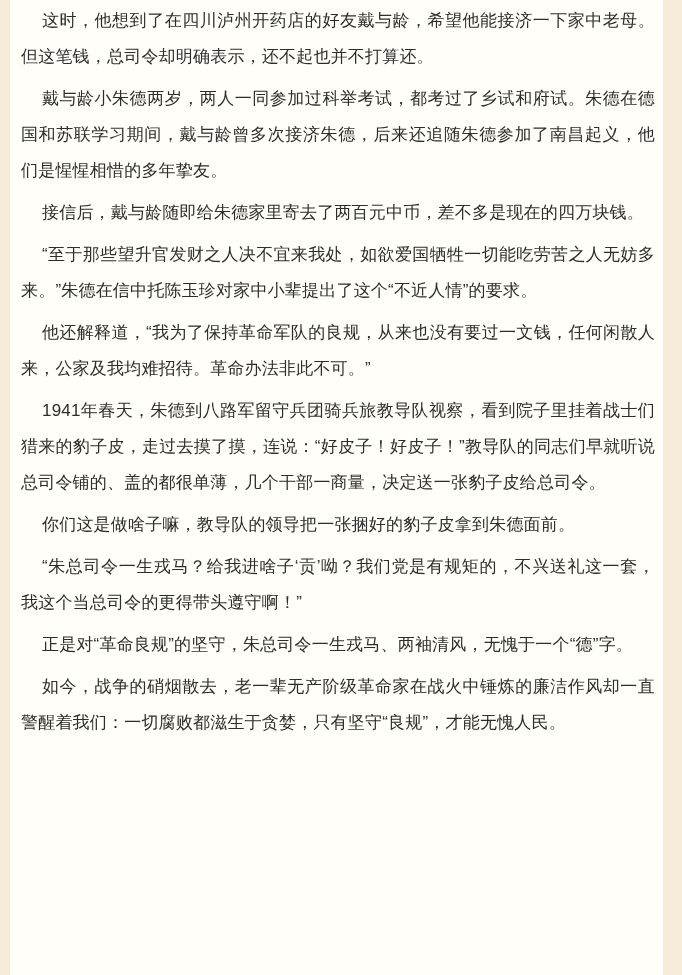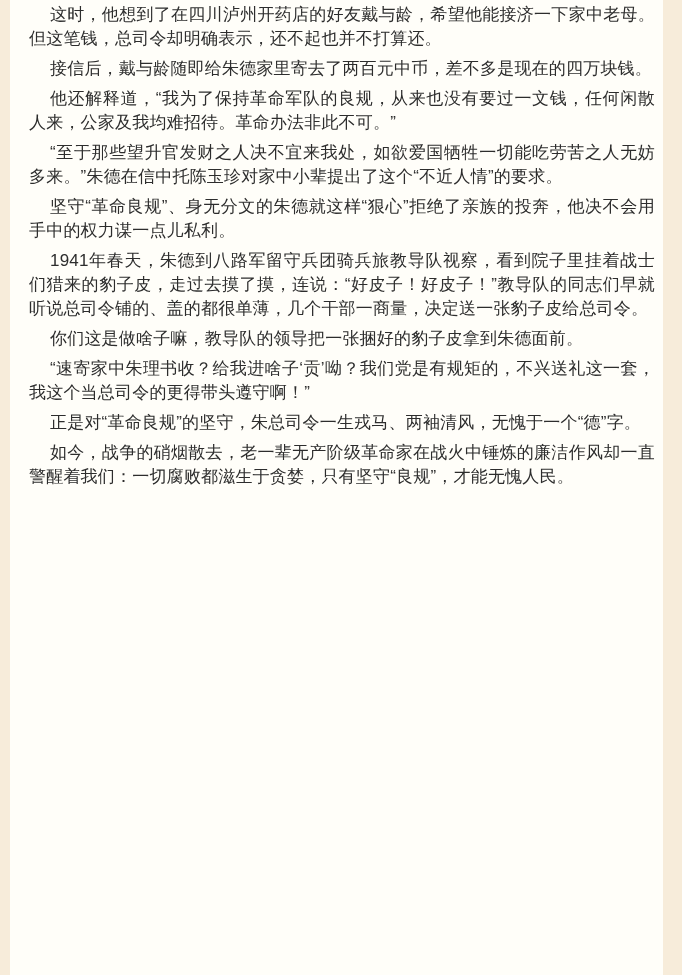--- a/index.html
+++ b/index.html
@@ -23,39 +23,39 @@
     top: 0;
     left: 10px;
     width: 653px;
     height: 975px;
     box-sizing: border-box;
     background: #fffef9;
     padding: 3px 8px 6px 3px;
     overflow: hidden;
   }
   .content p {
-    margin: 0 0 6px 16px;
+    margin: 0 0 6px 8px;
     font-size: 17px;
-    line-height: 24px;
+    line-height: 36px;
     color: #2d2d2d;
     text-align: justify;
     text-indent: 21px;
     letter-spacing: 0.2px;
     word-break: break-all;
   }
 </style>
 </head>
 <body style="background: rgb(247, 236, 218);">
 
 <div class="page">
   <div class="content" style="background: rgb(255, 254, 249); color: rgb(45, 45, 45);">
       <p>这时，他想到了在四川泸州开药店的好友戴与龄，希望他能接济一下家中老母。但这笔钱，总司令却明确表示，还不起也并不打算还。</p>
+      <p>戴与龄小朱德两岁，两人一同参加过科举考试，都考过了乡试和府试。朱德在德国和苏联学习期间，戴与龄曾多次接济朱德，后来还追随朱德参加了南昌起义，他们是惺惺相惜的多年挚友。</p>
       <p>接信后，戴与龄随即给朱德家里寄去了两百元中币，差不多是现在的四万块钱。</p>
+      <p>“至于那些望升官发财之人决不宜来我处，如欲爱国牺牲一切能吃劳苦之人无妨多来。”朱德在信中托陈玉珍对家中小辈提出了这个“不近人情”的要求。</p>
       <p>他还解释道，“我为了保持革命军队的良规，从来也没有要过一文钱，任何闲散人来，公家及我均难招待。革命办法非此不可。”</p>
-      <p>“至于那些望升官发财之人决不宜来我处，如欲爱国牺牲一切能吃劳苦之人无妨多来。”朱德在信中托陈玉珍对家中小辈提出了这个“不近人情”的要求。</p>
-      <p>坚守“革命良规”、身无分文的朱德就这样“狠心”拒绝了亲族的投奔，他决不会用手中的权力谋一点儿私利。</p>
       <p>1941年春天，朱德到八路军留守兵团骑兵旅教导队视察，看到院子里挂着战士们猎来的豹子皮，走过去摸了摸，连说：“好皮子！好皮子！”教导队的同志们早就听说总司令铺的、盖的都很单薄，几个干部一商量，决定送一张豹子皮给总司令。</p>
       <p>你们这是做啥子嘛，教导队的领导把一张捆好的豹子皮拿到朱德面前。</p>
-      <p>“速寄家中朱理书收？给我进啥子‘贡’呦？我们党是有规矩的，不兴送礼这一套，我这个当总司令的更得带头遵守啊！”</p>
+      <p>“朱总司令一生戎马？给我进啥子‘贡’呦？我们党是有规矩的，不兴送礼这一套，我这个当总司令的更得带头遵守啊！”</p>
       <p>正是对“革命良规”的坚守，朱总司令一生戎马、两袖清风，无愧于一个“德”字。</p>
       <p>如今，战争的硝烟散去，老一辈无产阶级革命家在战火中锤炼的廉洁作风却一直警醒着我们：一切腐败都滋生于贪婪，只有坚守“良规”，才能无愧人民。</p>
     </div>
 </div>
 
 </body></html>

